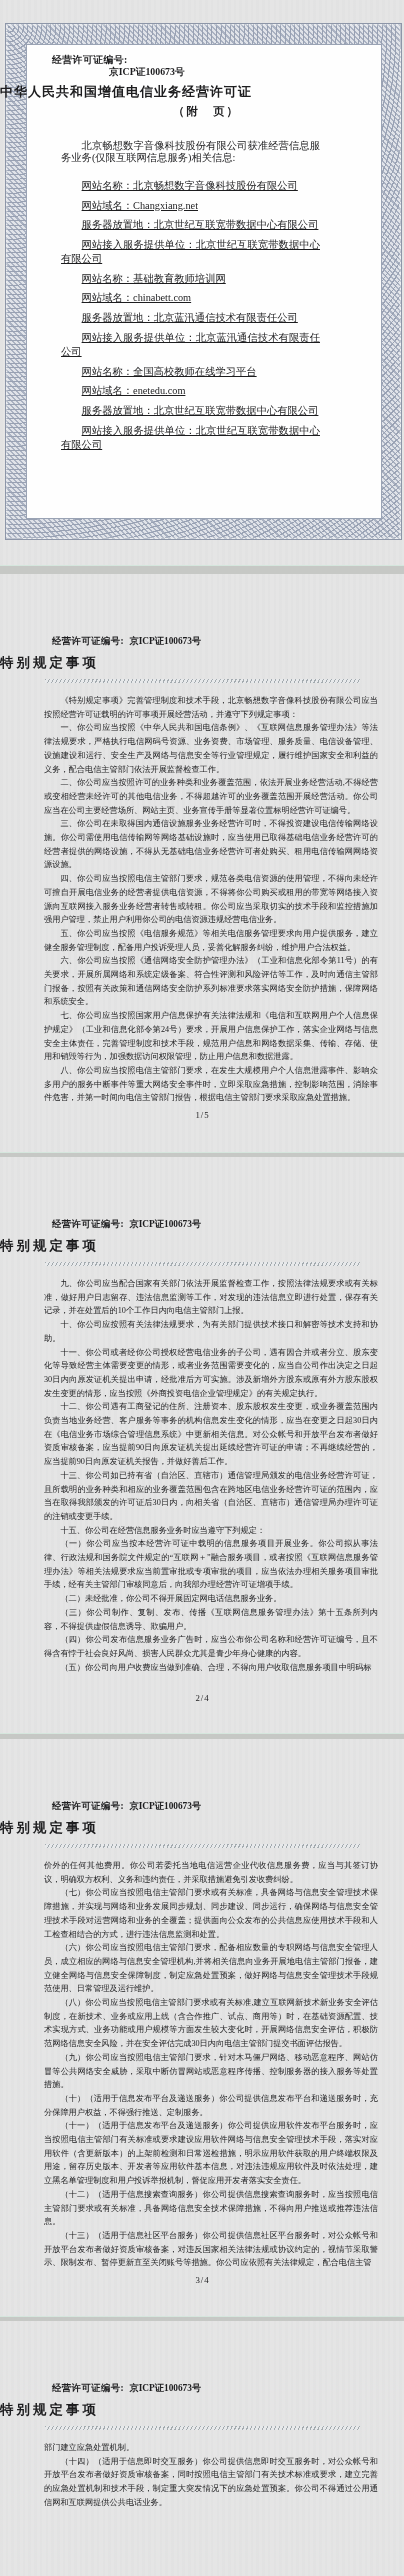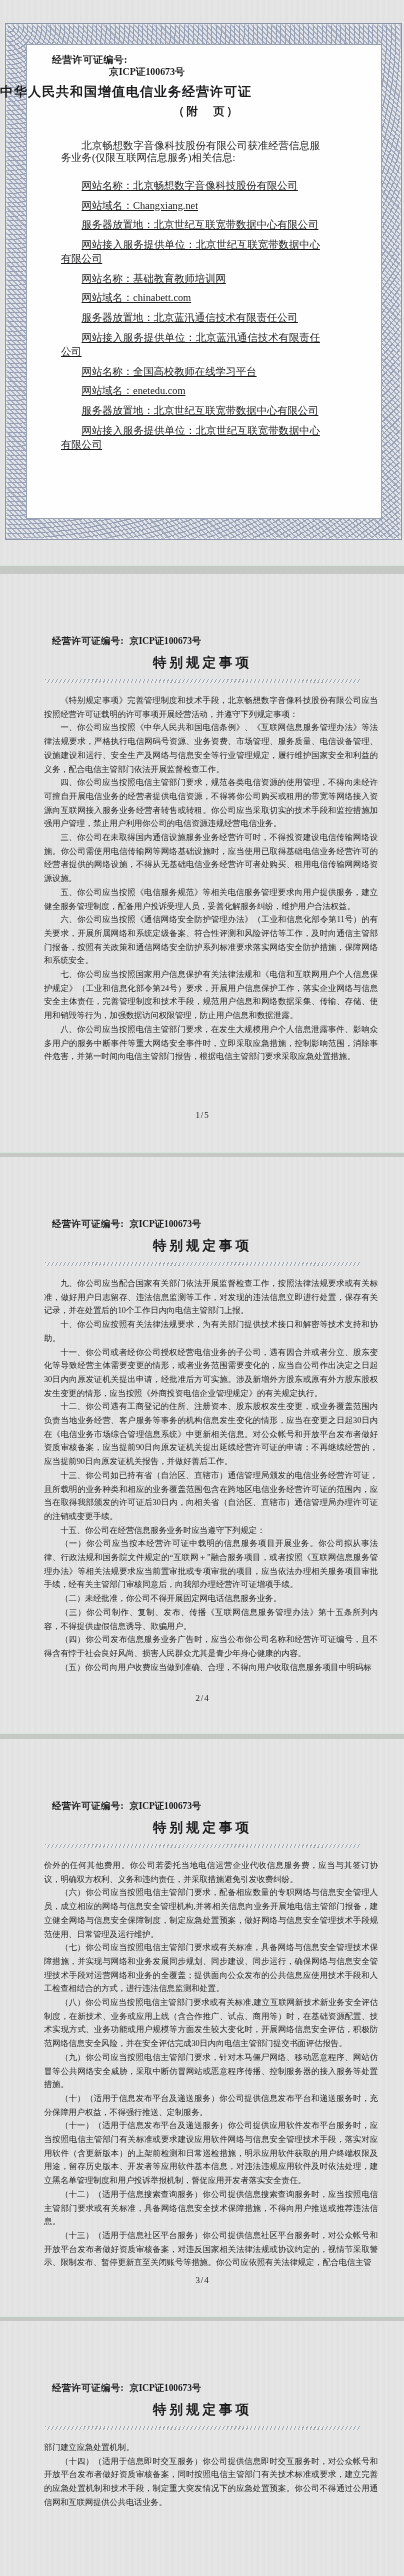--- a/index.html
+++ b/index.html
@@ -37,21 +37,21 @@
   .cert-title{position:absolute;left:0;top:83px;width:100%;text-align:left;font-size:13px;font-weight:700;letter-spacing:1px;}
   .cert-subtitle{position:absolute;left:4px;top:104px;width:100%;text-align:center;font-size:11.3px;font-weight:700;letter-spacing:2.1px;}
   .cert-intro{position:absolute;left:61px;top:140px;width:259px;font-size:10.3px;line-height:12px;text-indent:2em;text-align:justify;margin:0;}
   .cert-entries{position:absolute;left:61px;top:179px;width:259px;}
   .cert-entries p{margin:0 0 5.7px 0;font-size:10.3px;line-height:14px;text-indent:2em;text-align:justify;text-decoration:underline;}
 
   
   .prov-license{position:absolute;left:52px;top:61px;font-size:9.3px;white-space:nowrap;}
   .prov-license .lbl{font-weight:700;letter-spacing:0.5px;}
   .prov-license .num{font-weight:600;margin-left:5.2px;}
-  .prov-title{position:absolute;left:0;top:80px;width:100%;text-align:center;font-size:13.4px;font-weight:700;letter-spacing:3.1px;}
+  .prov-title{position:absolute;left:0;top:80px;width:100%;font-size:13.4px;font-weight:700;letter-spacing:3.1px;}
   .wave{
     position:absolute;left:45px;top:105px;width:315px;height:3.6px;
     background:repeating-linear-gradient(115deg,#99a1a6 0 1px,#e8eaec 1px 3.6px);
     opacity:0.85;
   }
   .prov-body{position:absolute;left:44px;top:120px;width:334px;}
   .prov-body p{margin:0;font-size:8.2px;line-height:13.7px;text-indent:2em;text-align:justify;}
   .prov-body p.noindent{text-indent:0;}
   .page-number{position:absolute;left:0;top:536px;width:100%;text-align:center;font-size:8.8px;letter-spacing:1px;font-family:"Liberation Serif","DejaVu Serif",serif;}
 </style>
@@ -89,22 +89,23 @@
 
   <section class="page" id="page2" style="top:574px;height:579px">
     <div class="prov-license">
       <span class="lbl">经营许可证编号:</span><span class="num">京ICP证100673号</span>
     </div>
     <div class="prov-title">特别规定事项</div>
     <div class="wave"></div>
     <div class="prov-body">
         <p>《特别规定事项》完善管理制度和技术手段，北京畅想数字音像科技股份有限公司应当按照经营许可证载明的许可事项开展经营活动，并遵守下列规定事项：</p>
         <p>一、你公司应当按照《中华人民共和国电信条例》、《互联网信息服务管理办法》等法律法规要求，严格执行电信网码号资源、业务资费、市场管理、服务质量、电信设备管理、设施建设和运行、安全生产及网络与信息安全等行业管理规定，履行维护国家安全和利益的义务，配合电信主管部门依法开展监督检查工作。</p>
+        <p>二、你公司应当按照许可的业务种类和业务覆盖范围，依法开展业务经营活动,不得经营或变相经营未经许可的其他电信业务，不得超越许可的业务覆盖范围开展经营活动。你公司应当在公司主要经营场所、网站主页、业务宣传手册等显著位置标明经营许可证编号。</p>
+        <p>三、你公司在未取得国内通信设施服务业务经营许可时，不得投资建设电信传输网络设施。你公司需使用电信传输网等网络基础设施时，应当使用已取得基础电信业务经营许可的经营者提供的网络设施，不得从无基础电信业务经营许可者处购买、租用电信传输网网络资源设施。</p>
         <p>四、你公司应当按照电信主管部门要求，规范各类电信资源的使用管理，不得向未经许可擅自开展电信业务的经营者提供电信资源，不得将你公司购买或租用的带宽等网络接入资源向互联网接入服务业务经营者转售或转租。你公司应当采取切实的技术手段和监控措施加强用户管理，禁止用户利用你公司的电信资源违规经营电信业务。</p>
-        <p>三、你公司在未取得国内通信设施服务业务经营许可时，不得投资建设电信传输网络设施。你公司需使用电信传输网等网络基础设施时，应当使用已取得基础电信业务经营许可的经营者提供的网络设施，不得从无基础电信业务经营许可者处购买、租用电信传输网网络资源设施。</p>
         <p>五、你公司应当按照《电信服务规范》等相关电信服务管理要求向用户提供服务，建立健全服务管理制度，配备用户投诉受理人员，妥善化解服务纠纷，维护用户合法权益。</p>
         <p>六、你公司应当按照《通信网络安全防护管理办法》（工业和信息化部令第11号）的有关要求，开展所属网络和系统定级备案、符合性评测和风险评估等工作，及时向通信主管部门报备，按照有关政策和通信网络安全防护系列标准要求落实网络安全防护措施，保障网络和系统安全。</p>
         <p>七、你公司应当按照国家用户信息保护有关法律法规和《电信和互联网用户个人信息保护规定》（工业和信息化部令第24号）要求，开展用户信息保护工作，落实企业网络与信息安全主体责任，完善管理制度和技术手段，规范用户信息和网络数据采集、传输、存储、使用和销毁等行为，加强数据访问权限管理，防止用户信息和数据泄露。</p>
         <p>八、你公司应当按照电信主管部门要求，在发生大规模用户个人信息泄露事件、影响众多用户的服务中断事件等重大网络安全事件时，立即采取应急措施，控制影响范围，消除事件危害，并第一时间向电信主管部门报告，根据电信主管部门要求采取应急处置措施。</p>
       </div>
     <div class="page-number">1/5</div>
   </section>
 
   <div class="sep" style="top:1153px;height:4.6px"></div>
 
@@ -133,22 +134,22 @@
   <div class="sep" style="top:1734px;height:4.6px"></div>
 
   <section class="page" id="page4" style="top:1739px;height:578px">
     <div class="prov-license">
       <span class="lbl">经营许可证编号:</span><span class="num">京ICP证100673号</span>
     </div>
     <div class="prov-title">特别规定事项</div>
     <div class="wave"></div>
     <div class="prov-body">
         <p class="noindent">价外的任何其他费用。你公司若委托当地电信运营企业代收信息服务费，应当与其签订协议，明确双方权利、义务和违约责任，并采取措施避免引发收费纠纷。</p>
+        <p>（七）你公司应当按照电信主管部门要求或有关标准，具备网络与信息安全管理技术保障措施，并实现与网络和业务发展同步规划、同步建设、同步运行，确保网络与信息安全管理技术手段对运营网络和业务的全覆盖；提供面向公众发布的公共信息应使用技术手段和人工检查相结合的方式，进行违法信息监测和处置。</p>
         <p>（六）你公司应当按照电信主管部门要求，配备相应数量的专职网络与信息安全管理人员，成立相应的网络与信息安全管理机构,并将相关信息向业务开展地电信主管部门报备，建立健全网络与信息安全保障制度，制定应急处置预案，做好网络与信息安全管理技术手段规范使用、日常管理及运行维护。</p>
-        <p>（七）你公司应当按照电信主管部门要求或有关标准，具备网络与信息安全管理技术保障措施，并实现与网络和业务发展同步规划、同步建设、同步运行，确保网络与信息安全管理技术手段对运营网络和业务的全覆盖；提供面向公众发布的公共信息应使用技术手段和人工检查相结合的方式，进行违法信息监测和处置。</p>
         <p>（八）你公司应当按照电信主管部门要求或有关标准,建立互联网新技术新业务安全评估制度，在新技术、业务或应用上线（含合作推广、试点、商用等）时，在基础资源配置、技术实现方式、业务功能或用户规模等方面发生较大变化时，开展网络信息安全评估，积极防范网络信息安全风险，并在安全评估完成30日内向电信主管部门提交书面评估报告。</p>
         <p>（九）你公司应当按照电信主管部门要求，针对木马僵尸网络、移动恶意程序、网站仿冒等公共网络安全威胁，采取中断仿冒网站或恶意程序传播、控制服务器的接入服务等处置措施。</p>
         <p>（十）（适用于信息发布平台及递送服务）你公司提供信息发布平台和递送服务时，充分保障用户权益，不得强行推送、定制服务。</p>
         <p>（十一）（适用于信息发布平台及递送服务）你公司提供应用软件发布平台服务时，应当按照电信主管部门有关标准或要求建设应用软件网络与信息安全管理技术手段，落实对应用软件（含更新版本）的上架前检测和日常巡检措施，明示应用软件获取的用户终端权限及用途，留存历史版本、开发者等应用软件基本信息，对违法违规应用软件及时依法处理，建立黑名单管理制度和用户投诉举报机制，督促应用开发者落实安全责任。</p>
         <p>（十二）（适用于信息搜索查询服务）你公司提供信息搜索查询服务时，应当按照电信主管部门要求或有关标准，具备网络信息安全技术保障措施，不得向用户推送或推荐违法信息。</p>
         <p>（十三）（适用于信息社区平台服务）你公司提供信息社区平台服务时，对公众帐号和开放平台发布者做好资质审核备案，对违反国家相关法律法规或协议约定的，视情节采取警示、限制发布、暂停更新直至关闭账号等措施。你公司应依照有关法律规定，配合电信主管</p>
       </div>
     <div class="page-number">3/4</div>
   </section>
 

